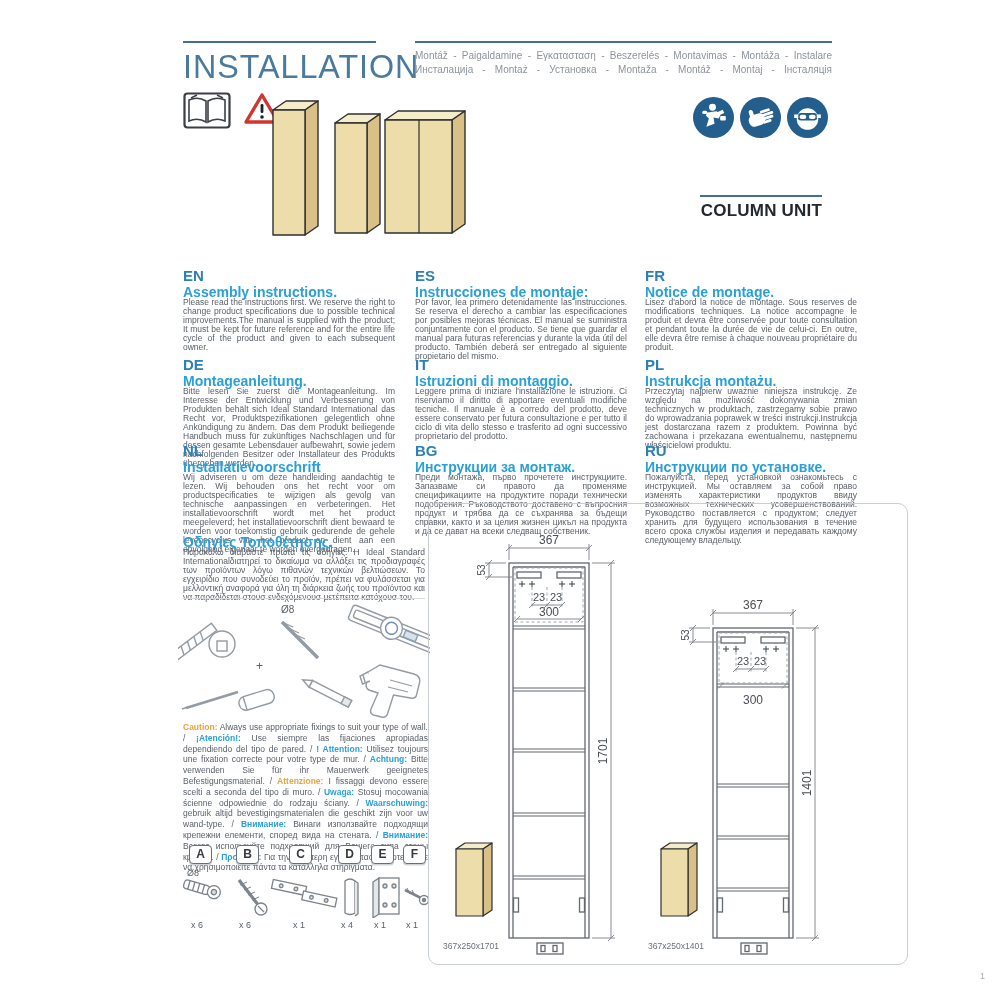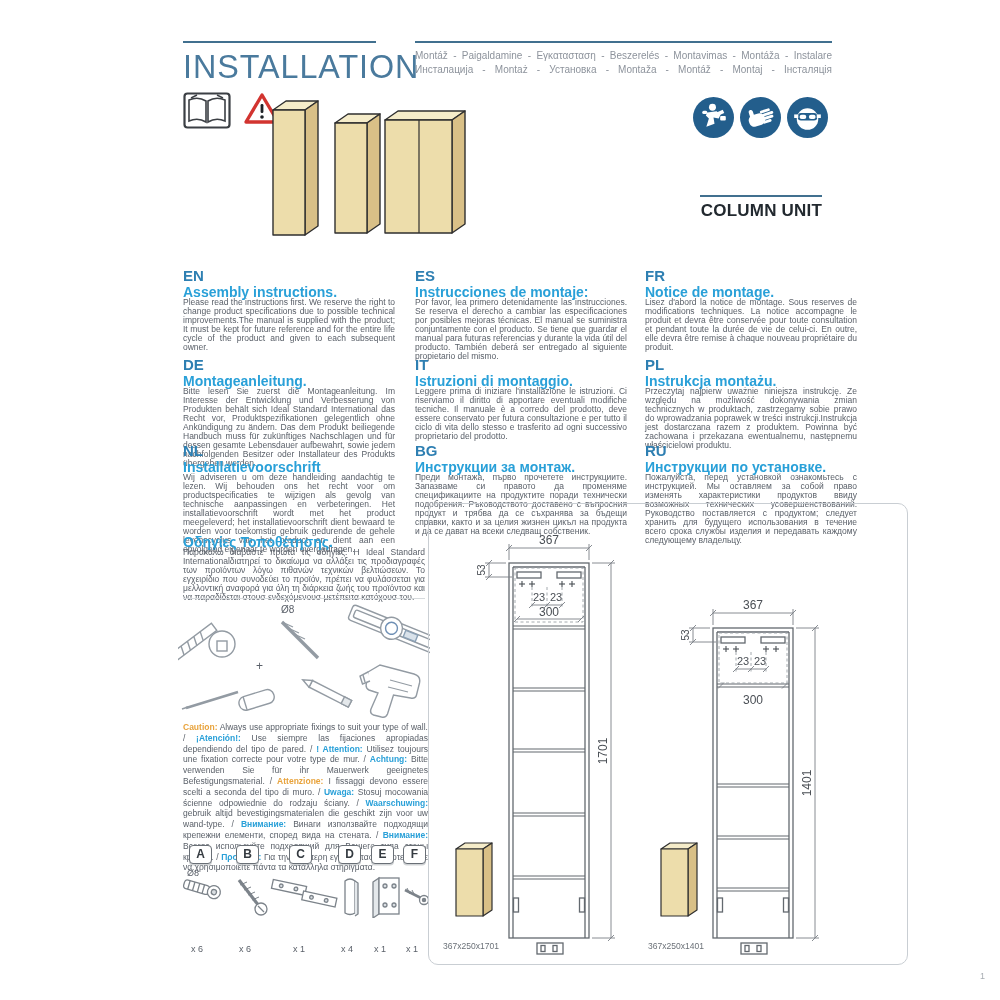--- a/index.html
+++ b/index.html
@@ -18,21 +18,21 @@
   .sec .sub{font-size:14px;font-weight:700;color:#29a0d8;line-height:10.5px;}
   .sec .body{font-size:8.5px;line-height:9px;color:#5a6069;text-align:justify;}
   .divider{position:absolute;background:#d6dadd;height:1px;}
   .caution{position:absolute;left:183px;top:722px;width:245px;font-size:8.5px;line-height:10.8px;
            color:#5a6069;text-align:justify;}
   .caution .lb{font-weight:700;color:#29a0d8;}
   .caution .lo{font-weight:700;color:#e8a33c;}
   .pbox{position:absolute;width:21px;height:17px;border:1.6px solid #696f76;border-radius:4px;
         text-align:center;font-size:12px;font-weight:700;color:#343a40;line-height:17px;
         box-shadow:0 1.5px 0 rgba(120,128,136,.35);background:#fff;}
-  .qty{position:absolute;font-size:9px;color:#5a6069;margin-top:24px;}
+  .qty{position:absolute;font-size:9px;color:#5a6069;}
   .dia-label{font-size:9px;color:#5a6069;position:absolute;}
   .panel{position:absolute;left:428px;top:503px;width:480px;height:462px;
          border:1.5px solid #c9ced3;border-radius:10px;box-sizing:border-box;}
   .pageno{position:absolute;left:980px;top:971px;font-size:9px;color:#a8adb2;}
   svg text{font-family:"Liberation Sans",sans-serif;}
 </style>
 </head>
 <body>
 
 <div class="page">

